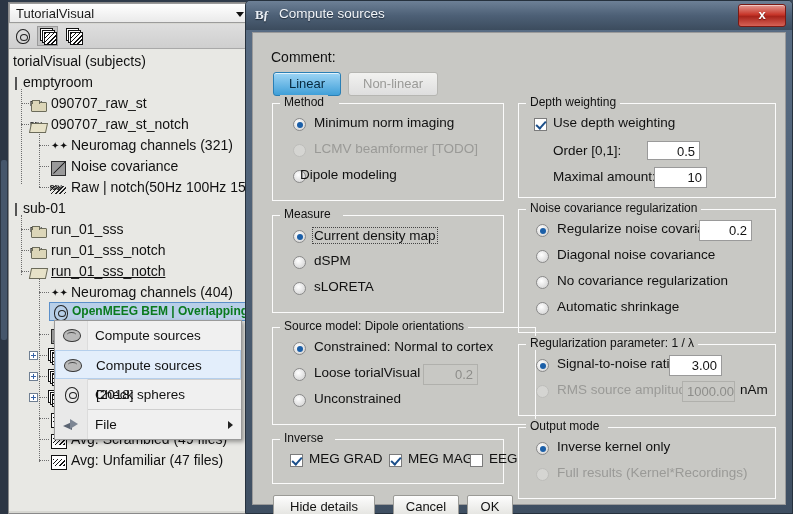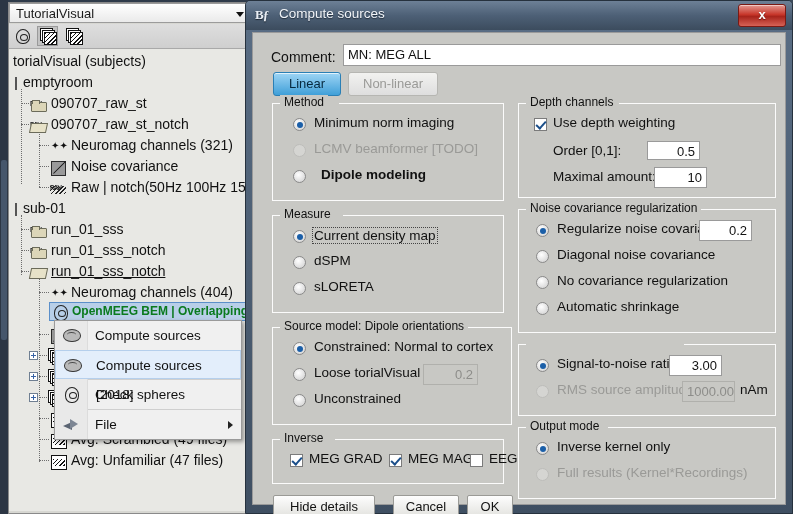--- a/index.html
+++ b/index.html
@@ -388,50 +388,49 @@
       <span class="bsico">Bƒ</span>
       <span class="ttl">Compute sources</span>
       <div class="closebtn">
         <span>x</span>
       </div>
     </div>
 
     <div class="dlg-body">
 
       <span class="lbl" style="left:18px;top:16px;">Comment:</span>
-      <div class="txtfield" style="left:90px;top:11px;width:438px;height:22px;line-height:20px;">MN: MEG ALL</div>
 
       <div class="tglbtn on" style="left:20px;top:39px;width:68px;">Linear</div>
       <div class="tglbtn off" style="left:95px;top:39px;width:90px;">Non-linear</div>
 
       <div class="group" style="left:19px;top:70px;width:232px;height:98px;">
         <div class="gtl"></div>
           <div class="gtop" style="left:66px;right:0;"></div>
         <span class="gtitle">Method</span>
         <span class="radio on" style="left:20px;top:15px;"></span>
         <span class="rlabel" style="left:41px;top:12px;">Minimum norm imaging</span>
         <span class="radio dis" style="left:20px;top:41px;"></span>
         <span class="rlabel dis" style="left:41px;top:38px;">LCMV beamformer [TODO]</span>
         <span class="radio" style="left:20px;top:67px;"></span>
-        <span class="rlabel" style="left:48px;top:64px;font-weight:bold;">Dipole modeling</span>
+        <span class="rlabel" style="left:27px;top:64px;">Dipole modeling</span>
       </div>
 
       <div class="group" style="left:19px;top:182px;width:232px;height:98px;">
         <div class="gtl"></div>
           <div class="gtop" style="left:70px;right:0;"></div>
         <span class="gtitle">Measure</span>
         <span class="radio on" style="left:20px;top:15px;"></span>
         <span class="rlabel focus" style="left:41px;top:12px;">Current density map</span>
         <span class="radio" style="left:20px;top:41px;"></span>
         <span class="rlabel" style="left:41px;top:38px;">dSPM</span>
         <span class="radio" style="left:20px;top:67px;"></span>
         <span class="rlabel" style="left:41px;top:64px;">sLORETA</span>
       </div>
 
-      <div class="group" style="left:19px;top:294px;width:240px;height:98px;">
+      <div class="group" style="left:19px;top:294px;width:264px;height:98px;">
         <div class="gtl"></div>
           <div class="gtop" style="left:190px;right:0;"></div>
         <span class="gtitle">Source model: Dipole orientations</span>
         <span class="radio on" style="left:20px;top:15px;"></span>
         <span class="rlabel" style="left:41px;top:12px;">Constrained:  Normal to cortex</span>
         <span class="radio" style="left:20px;top:41px;"></span>
         <span class="rlabel" style="left:41px;top:38px;">Loose torialVisual</span>
         <div class="txtfield right dis" style="left:150px;top:37px;width:55px;height:21px;line-height:19px;">0.2</div>
         <span class="radio" style="left:20px;top:67px;"></span>
         <span class="rlabel" style="left:41px;top:64px;">Unconstrained</span>
@@ -449,21 +448,21 @@
         <span class="rlabel" style="left:216px;top:12px;">EEG</span>
       </div>
 
       <div class="pbtn" style="left:20px;top:462px;width:102px;">Hide details</div>
       <div class="pbtn" style="left:140px;top:462px;width:66px;">Cancel</div>
       <div class="pbtn" style="left:214px;top:462px;width:46px;">OK</div>
 
       <div class="group" style="left:265px;top:70px;width:258px;height:95px;">
         <div class="gtl"></div>
           <div class="gtop" style="left:100px;right:0;"></div>
-        <span class="gtitle">Depth channels</span>
+        <span class="gtitle">Depth weighting</span>
         <span class="check on" style="left:15px;top:15px;"></span>
         <span class="rlabel" style="left:34px;top:12px;">Use depth weighting</span>
         <span class="rlabel" style="left:34px;top:40px;">Order [0,1]:</span>
         <div class="txtfield right" style="left:128px;top:38px;width:53px;height:19px;line-height:19px;">0.5</div>
         <span class="rlabel" style="left:34px;top:66px;">Maximal amount:</span>
         <div class="txtfield right" style="left:135px;top:64px;width:53px;height:21px;line-height:19px;">10</div>
       </div>
 
       <div class="group" style="left:265px;top:176px;width:258px;height:124px;">
         <div class="gtl"></div>
@@ -476,20 +475,21 @@
         <span class="rlabel" style="left:38px;top:38px;">Diagonal noise covariance</span>
         <span class="radio" style="left:17px;top:67px;"></span>
         <span class="rlabel" style="left:38px;top:64px;">No covariance regularization</span>
         <span class="radio" style="left:17px;top:93px;"></span>
         <span class="rlabel" style="left:38px;top:90px;">Automatic shrinkage</span>
       </div>
 
       <div class="group" style="left:265px;top:311px;width:258px;height:72px;">
         <div class="gtl"></div>
           <div class="gtop" style="left:165px;right:0;"></div>
+        <span class="gtitle">Regularization parameter: 1 / λ</span>
         <span class="radio on" style="left:17px;top:15px;"></span>
         <span class="rlabel" style="left:38px;top:12px;">Signal-to-noise ratio:</span>
         <div class="txtfield right" style="left:150px;top:11px;width:53px;height:21px;line-height:19px;">3.00</div>
         <span class="radio dis" style="left:17px;top:41px;"></span>
         <span class="rlabel dis" style="left:38px;top:38px;">RMS source amplitude:</span>
         <div class="txtfield right dis" style="left:163px;top:37px;width:53px;height:21px;line-height:19px;">1000.00</div>
         <span class="rlabel" style="left:221px;top:38px;">nAm</span>
       </div>
 
       <div class="group" style="left:265px;top:394px;width:258px;height:72px;">

